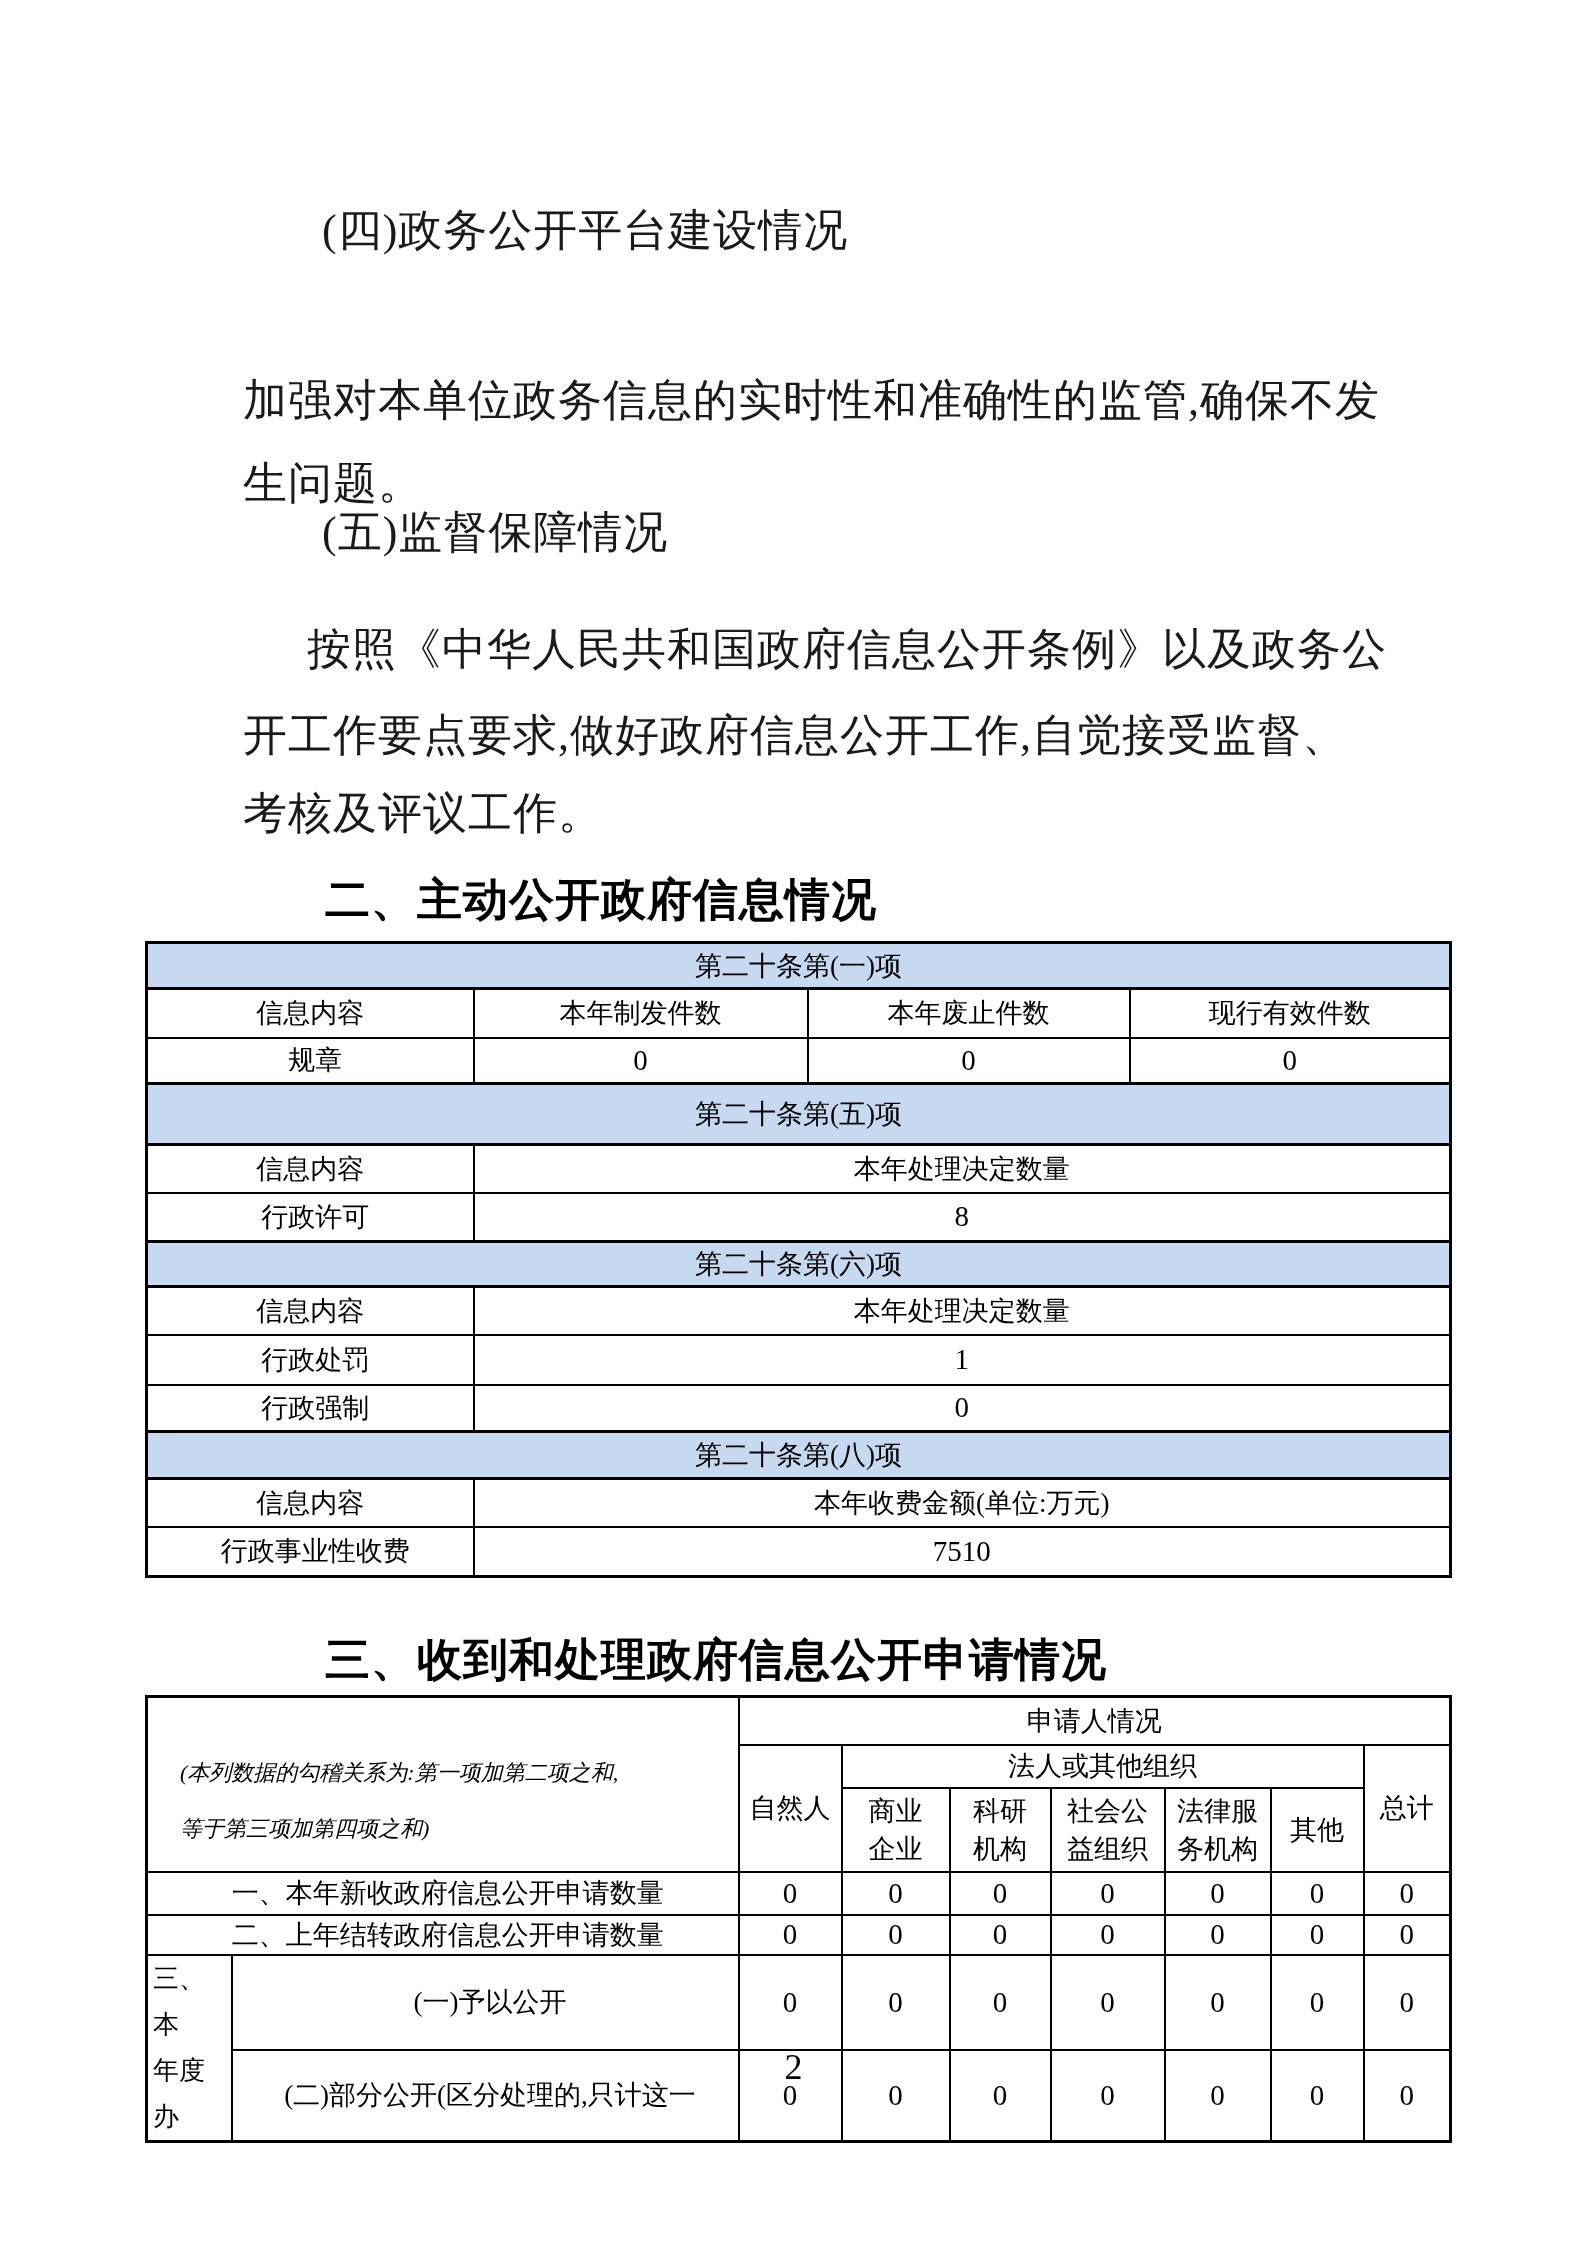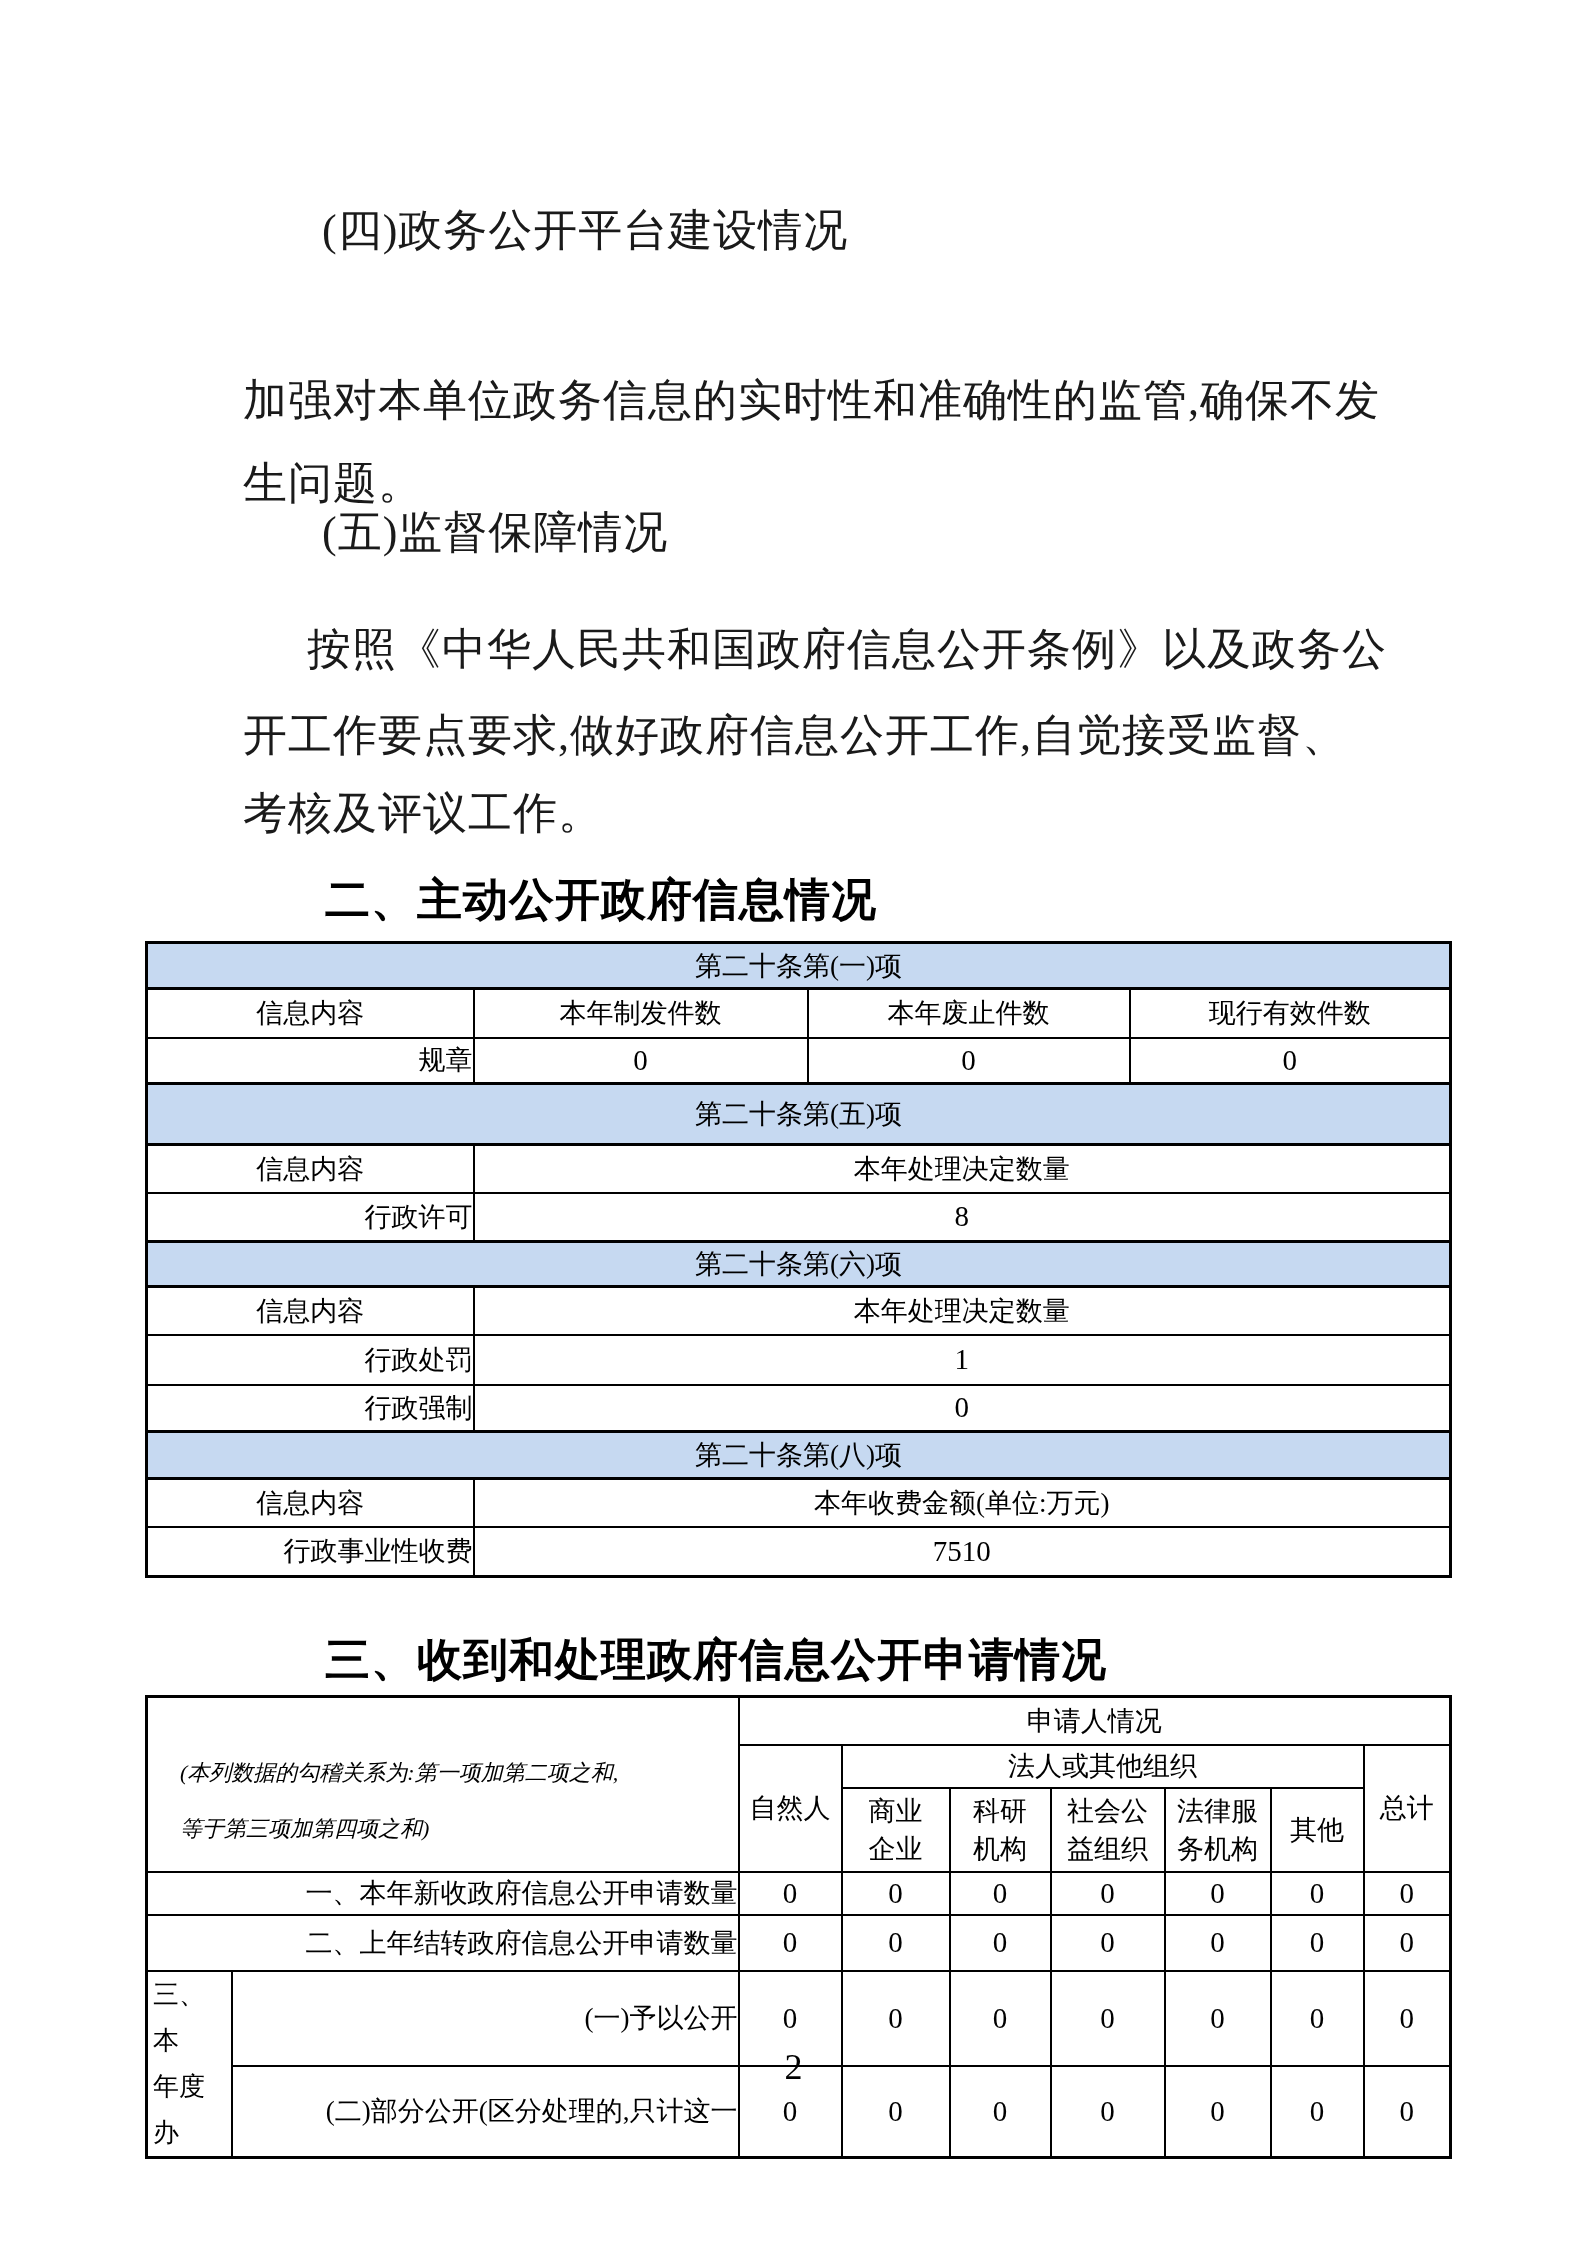--- a/index.html
+++ b/index.html
@@ -24,21 +24,21 @@
     font-weight:700; font-size:45px; white-space:nowrap; color:#000; letter-spacing:1px;
   }
   .h2{left:325px; top:870px;}
   .h3{left:325px; top:1630px;}
   
   table{border-collapse:collapse; table-layout:fixed; position:absolute; background:#fff;}
   .t1{left:145px; top:941px; width:1304px; border:3px solid #000;}
   .t2{left:145px; top:1695px; width:1304px; border:3px solid #000;}
   td{border:2px solid #000; font-size:27px; text-align:center; vertical-align:middle; padding:0; overflow:hidden; color:#000;}
   .blue td{background:#C6D9F1; border-top-width:3px; border-bottom-width:3px;}
-  td.lab{text-align:right; padding-left:10px; white-space:nowrap;}
+  td.lab{text-align:center; padding-left:10px; white-space:nowrap;}
   td.num{font-size:29px;}
   td.sub{white-space:pre-line; line-height:38px;}
   td.note{text-align:left; font-style:italic; font-size:22px; padding:34px 4px 0 32px; line-height:56px;}
   td.grp{white-space:pre-line; line-height:46px; text-align:left; padding-left:5px; font-size:26px;}
   td.trunc{white-space:nowrap;}
   .pagenum{position:absolute; left:0; top:2046px; width:1587px; text-align:center; font-size:36px; color:#000;}
 </style>
 </head>
 <body>
 
@@ -157,21 +157,21 @@
     <tr style="height:43px">
       <td colspan="2" class="lab">一、本年新收政府信息公开申请数量</td>
       <td class="num">0</td>
       <td class="num">0</td>
       <td class="num">0</td>
       <td class="num">0</td>
       <td class="num">0</td>
       <td class="num">0</td>
       <td class="num">0</td>
     </tr>
-    <tr style="height:56px">
+    <tr style="height:40px">
       <td colspan="2" class="lab">二、上年结转政府信息公开申请数量</td>
       <td class="num">0</td>
       <td class="num">0</td>
       <td class="num">0</td>
       <td class="num">0</td>
       <td class="num">0</td>
       <td class="num">0</td>
       <td class="num">0</td>
     </tr>
     <tr style="height:44px">

